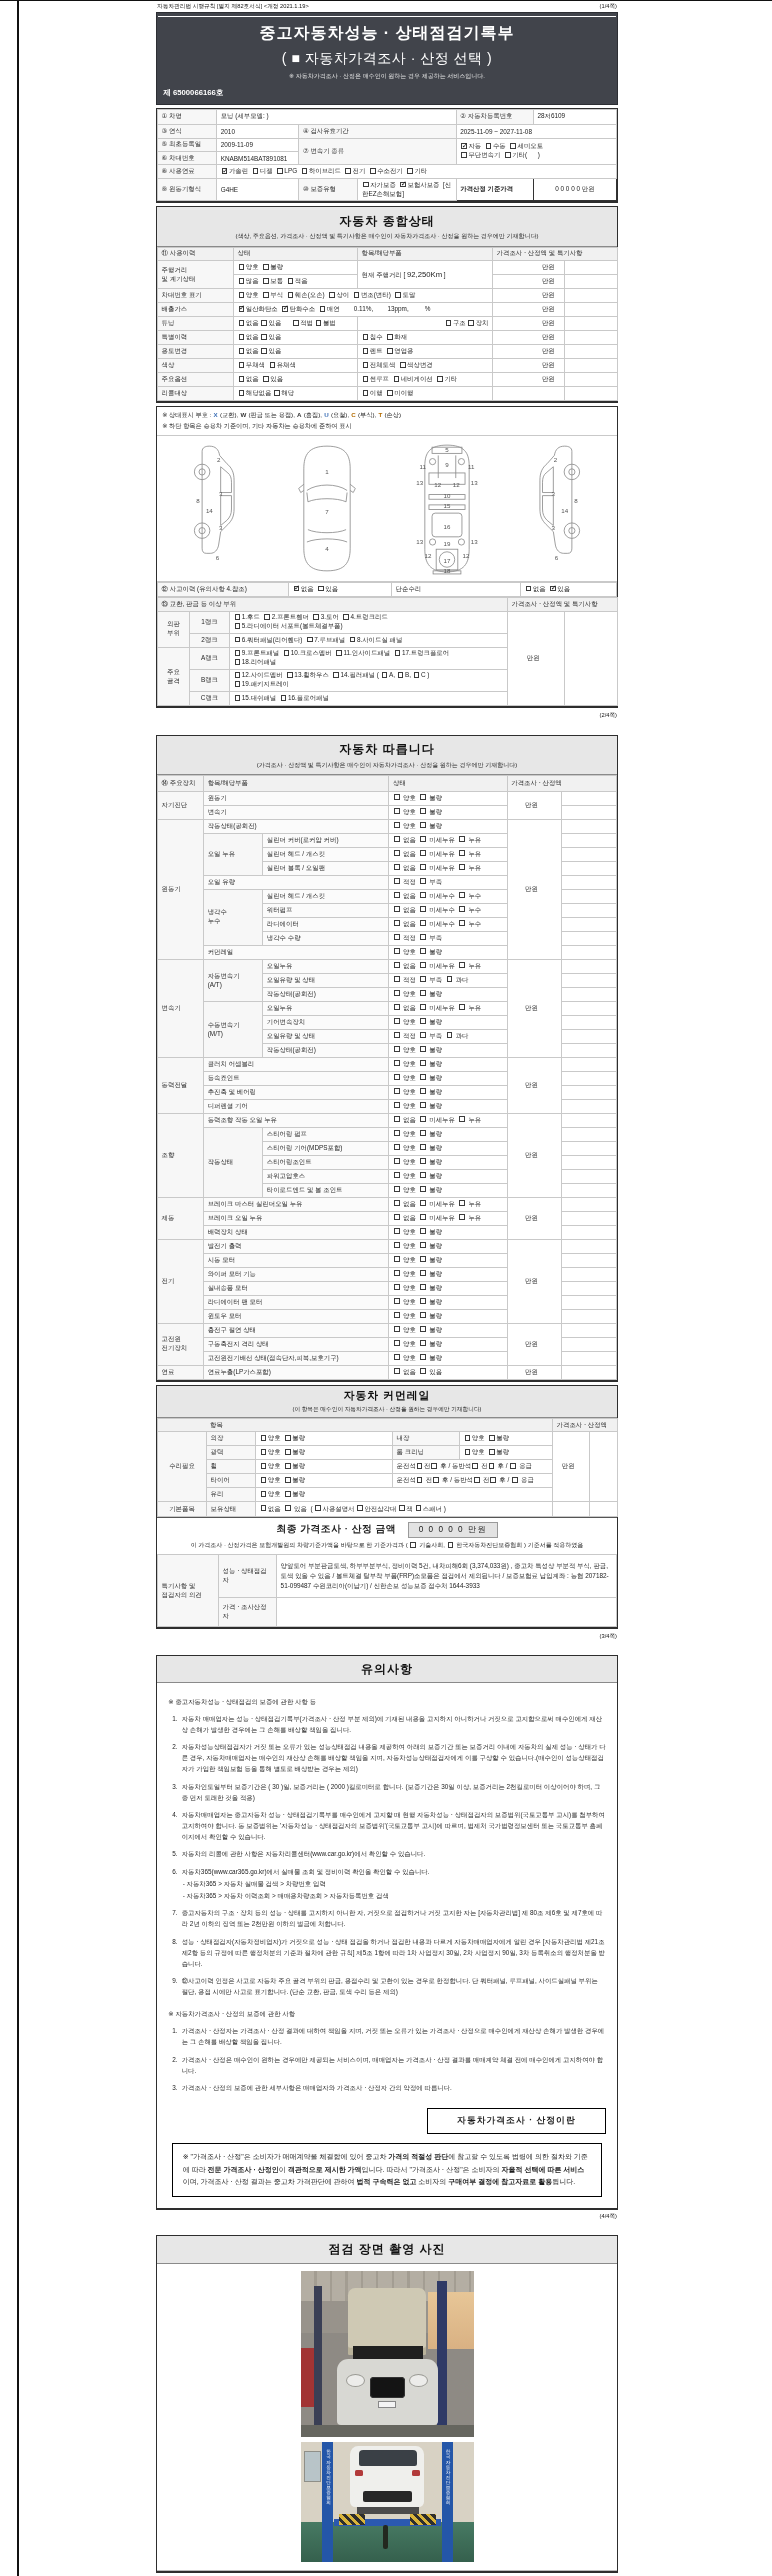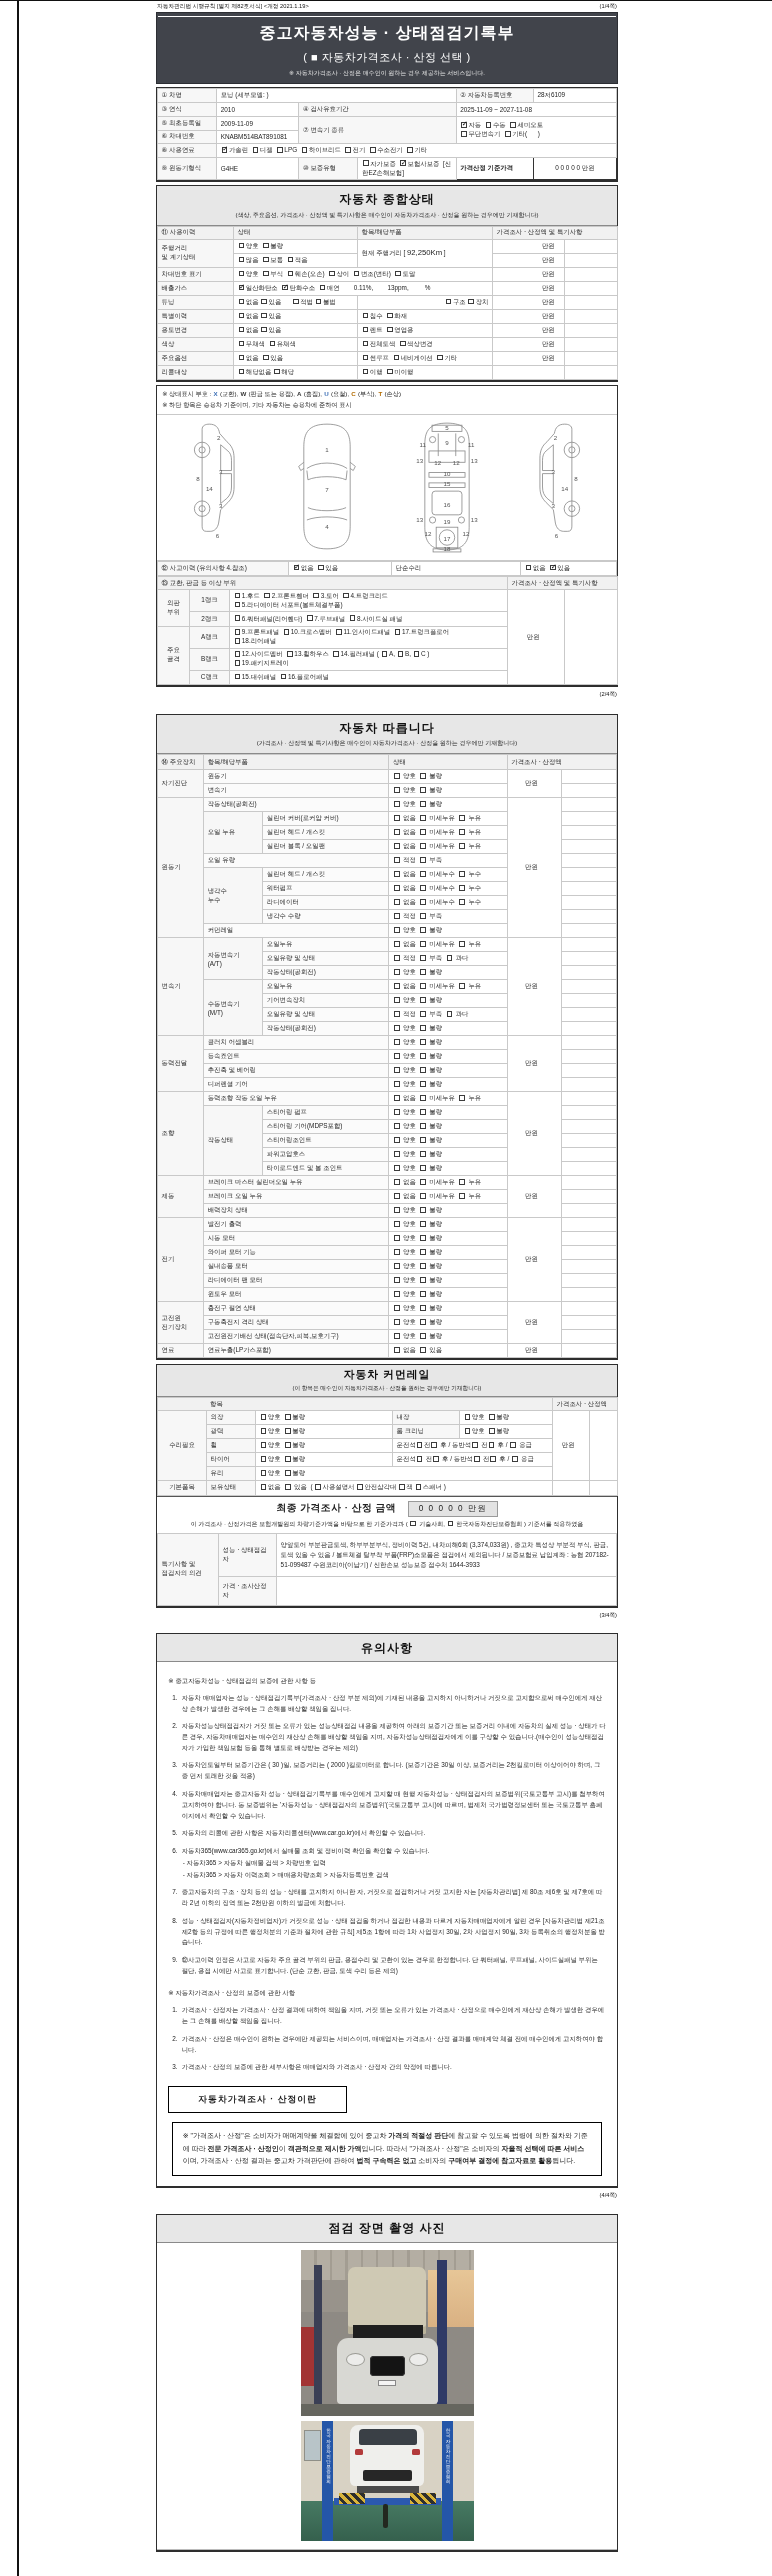--- a/index.html
+++ b/index.html
@@ -11,21 +11,21 @@
   .frame-top { position:absolute; left:0; top:0; width:773px; height:1px; background:#111; }
   .frame-left { position:absolute; left:17px; top:0; width:1.5px; height:2576px; background:#111; }
   .sheet { position:absolute; left:156px; top:0; width:462px; }
 
   .meta-line { display:flex; justify-content:space-between; font-size:5.7px; color:#111; padding:2.6px 1px 1.5px 1px; }
 
   
   .main-head { position:relative; background:#41444b; color:#fff; text-align:center; padding:10.3px 0 5.2px 0; border:0.5px solid #2c2e33; }
   .main-head .hairline { position:absolute; top:2.6px; left:1px; right:1px; height:1.5px; background:#fff; }
   .mh-title { font-size:16px; font-weight:bold; letter-spacing:1px;text-align:center; }
-  .mh-sub { font-size:11px; margin-top:5.2px; letter-spacing:0.5px; }
+  .mh-sub { font-size:14px; margin-top:5.2px; letter-spacing:0.5px; }
   .mh-note { font-size:6px; margin-top:4.1px; color:#e8e8e8; }
   .mh-docno { text-align:left; font-size:7.7px; font-weight:bold; padding:7.2px 0 1px 6.2px; }
 
   
   .secbox { border:1px solid #2e2e2e; border-bottom:2.6px solid #2e2e2e; margin-top:3.1px; background:#fff; }
   .sec-head { background:#e7e7e7; border-bottom:0.5px solid #8a8a8a; text-align:center; padding:5.2px 2.1px 4.6px 2.1px; }
   .sec-title { font-size:12px; font-weight:bold; letter-spacing:1px; color:#111; }
   .sec-sub { font-size:6px; margin-top:2.6px; color:#222; }
 
   table.tbl { width:100%; border-collapse:collapse; table-layout:fixed; }
@@ -59,21 +59,21 @@
   .final-label { font-size:9.8px; font-weight:bold; letter-spacing:0.5px; }
   .final-amount { background:#e3e3e3; border:0.5px solid #9a9a9a; padding:1.5px 9.3px; font-size:8.2px; letter-spacing:1.5px; }
   .final-note { text-align:center; font-size:6px; padding:1px 0 4.1px 0; }
 
   
   .notes-body { padding:8.2px 11.3px 10.3px 11.3px; font-size:6.4px; line-height:1.7; color:#1c1c1c; }
   .nsec-title { margin:5.2px 0 6.2px 0; }
   .nitem { display:flex; gap:4.1px; margin-bottom:6.7px; }
   .nitem .num { flex:0 0 9.3px; text-align:right; }
   .nsub { margin:1px 0 0 1px; }
-  .boxtitle-wrap { text-align:left; margin:13.4px 0 9.3px 0; }
+  .boxtitle-wrap { text-align:right; margin:13.4px 0 9.3px 0; }
   .boxtitle { display:inline-block; border:1px solid #000; padding:4.6px 29px; font-size:8.8px; font-weight:bold; letter-spacing:1px; background:#fff; }
   .explbox { border:1px solid #000; margin:0 4.1px; padding:7.2px 9.3px; font-size:7px; line-height:1.8; }
   .explbox b { font-weight:bold; }
 
   
   .photo-wrap { padding:7.2px 0 8.2px 0; border-bottom:0.5px solid #bbb; background:#fff; }
   .photo { position:relative; width:173px; margin:0 auto; overflow:hidden; }
   .photo + .photo { margin-top:5.2px; }
   .p1 { height:166px; background:linear-gradient(#b7b1a6 0 30px, #98938b 30px 62px, #8e8a84 62px 155px, #6e6e68 155px); }
   .p2 { height:120px; background:#d8d2c4; }
@@ -94,20 +94,21 @@
   <div class="meta-line">
     <span>자동차관리법 시행규칙 [별지 제82호서식] &lt;개정 2021.1.19&gt;</span>
     <span>(1/4쪽)</span>
   </div>
 
   <div class="main-head">
     <div class="hairline"></div>
     <div class="mh-title">중고자동차성능 · 상태점검기록부</div>
     <div class="mh-sub">( ■ 자동차가격조사 · 산정 선택 )</div>
     <div class="mh-note">※ 자동차가격조사 · 산정은 매수인이 원하는 경우 제공하는 서비스입니다.</div>
+    <div class="mh-docno">제 6500066166호</div>
   </div>
 
   <div class="secbox">
     <table class="tbl">
       <colgroup>
           <col style="width:59px">
           <col style="width:82px">
           <col style="width:59px">
           <col style="width:98px">
           <col style="width:77px">

